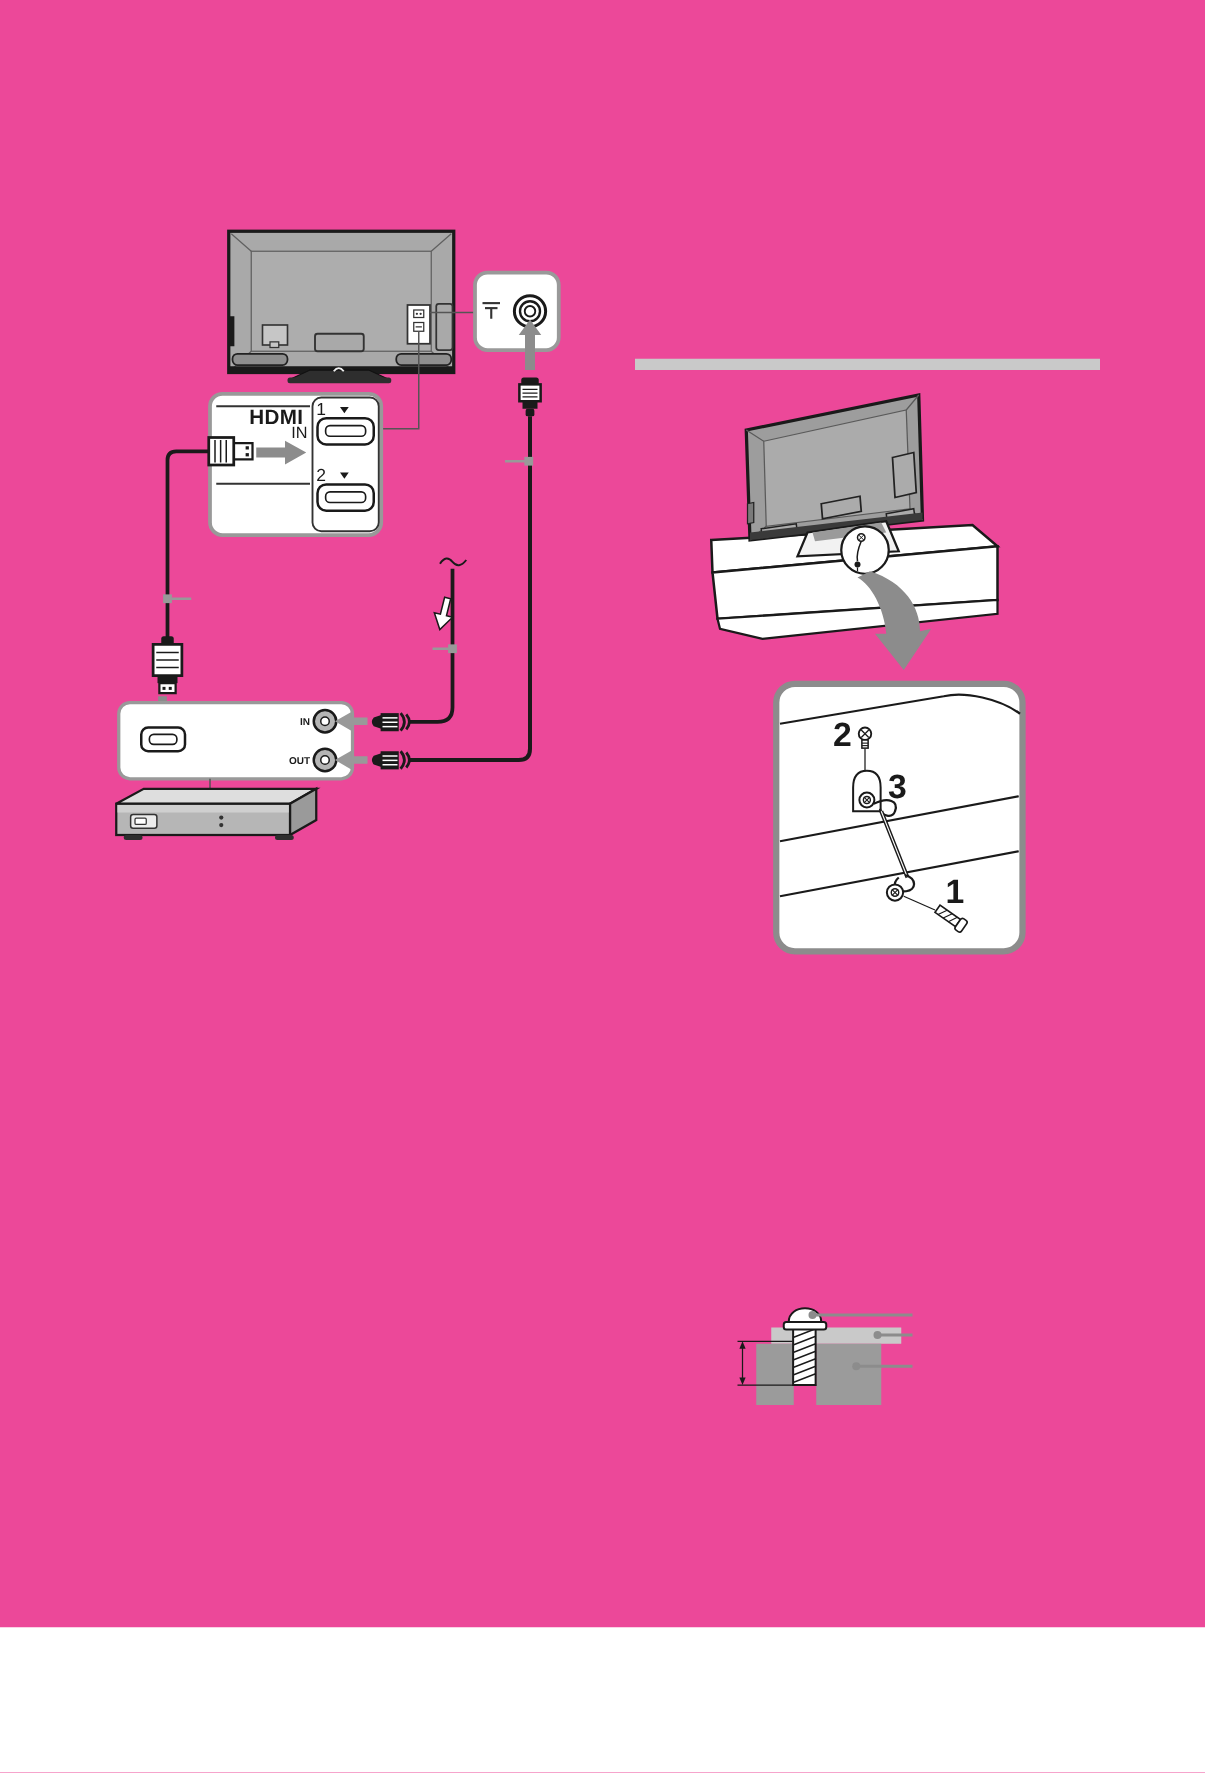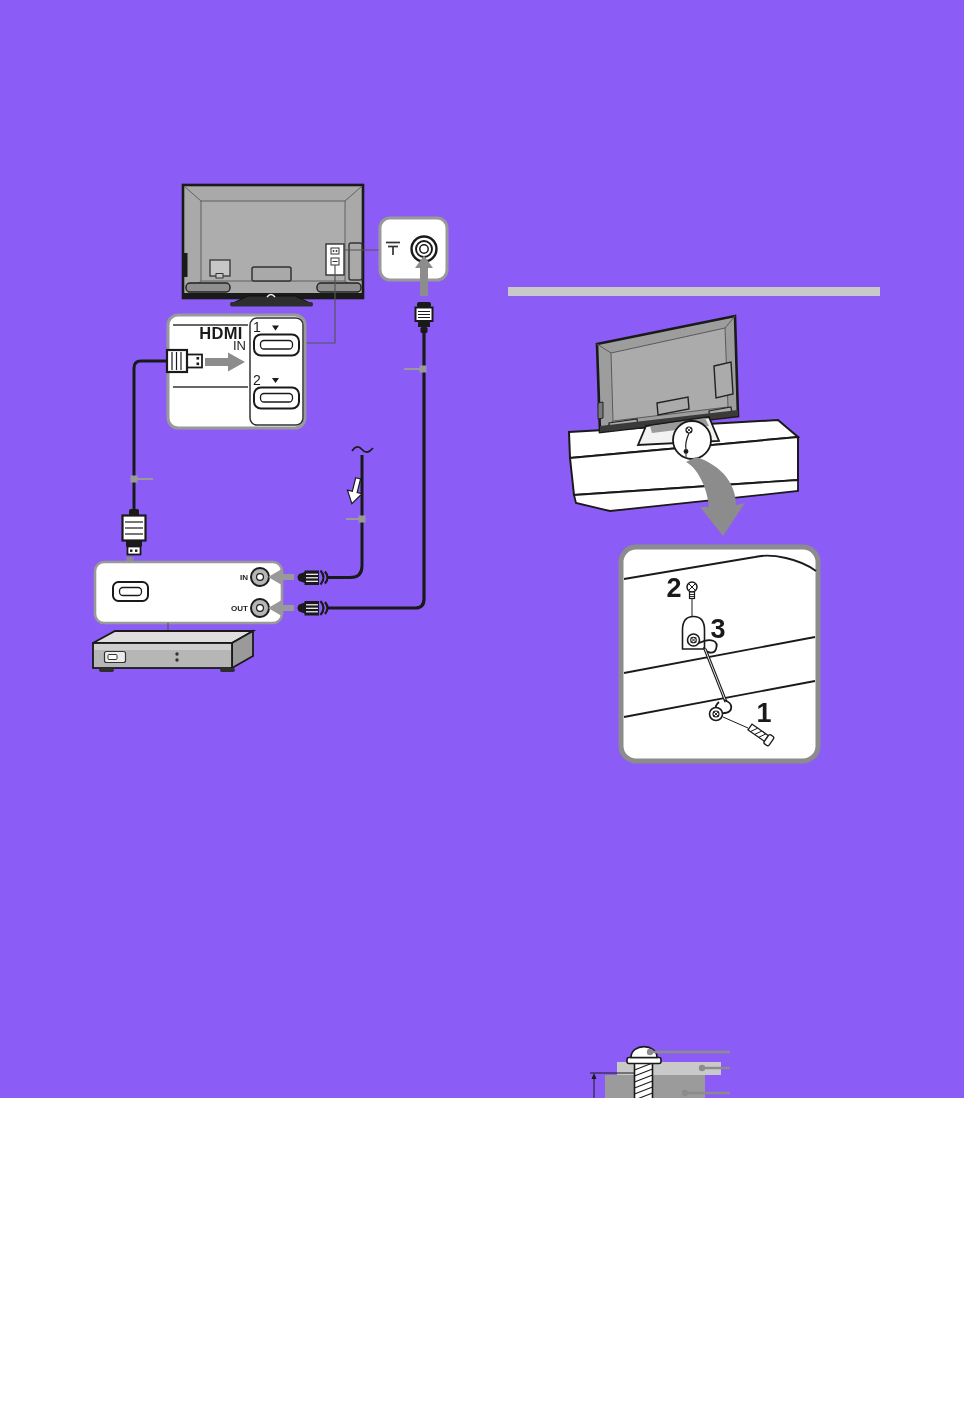--- a/index.html
+++ b/index.html
@@ -1,16 +1,16 @@
 <!DOCTYPE html>
 <html><head>
 <meta charset="utf-8">
 <style>
   html,body{margin:0;padding:0;background:#ffffff;}
-  .page{position:relative;width:964px;height:1098px;background:#8b5cf6;overflow:hidden;
+  .page{position:relative;width:964px;height:1302px;background:#ec4899;overflow:hidden;
         font-family:"Liberation Sans", sans-serif;}
   .page svg{position:absolute;left:0;top:0;}
   text{font-family:"Liberation Sans", sans-serif;fill:#1a1a1a;}
   .t-step{font-size:27px;font-weight:800;}
   .t-port{font-size:14px;font-weight:500;}
   .t-hdmi{font-size:16.5px;font-weight:800;letter-spacing:0.3px;}
   .t-hdmiin{font-size:13px;font-weight:500;}
   .t-tiny{font-size:8px;font-weight:600;}
 </style>
 </head>

